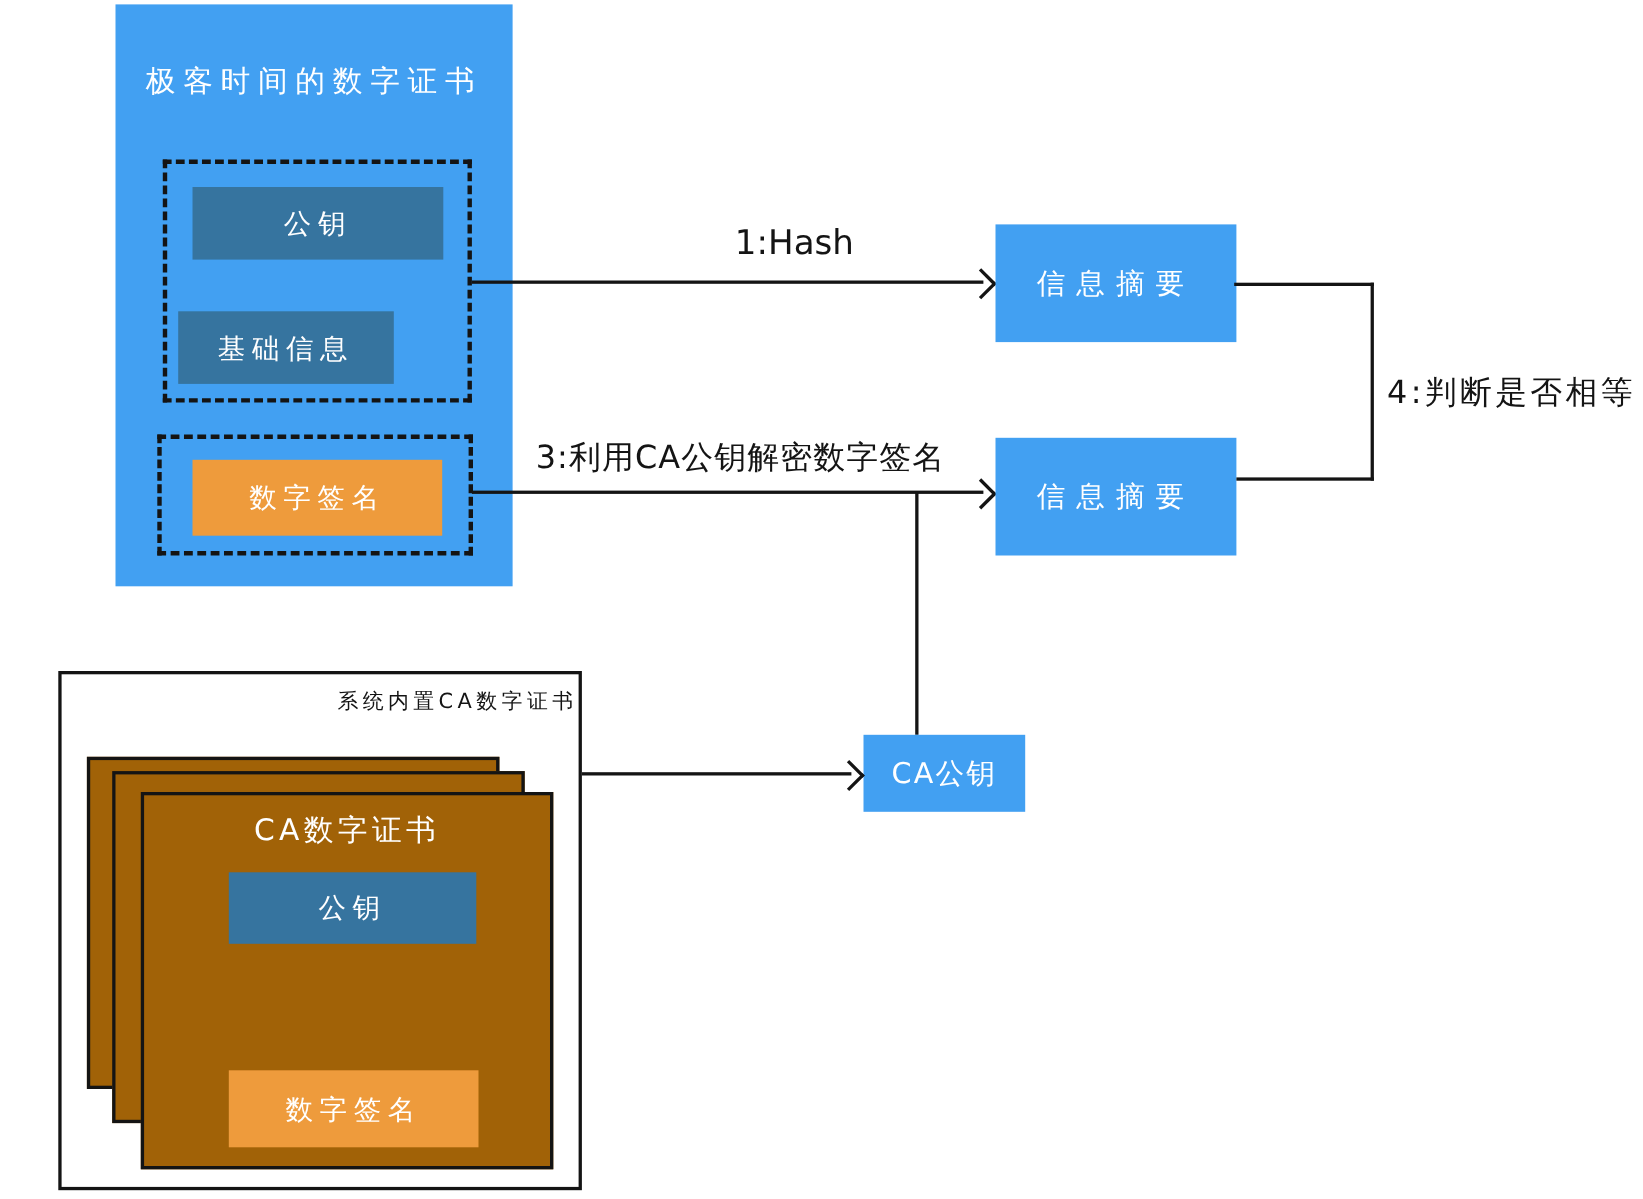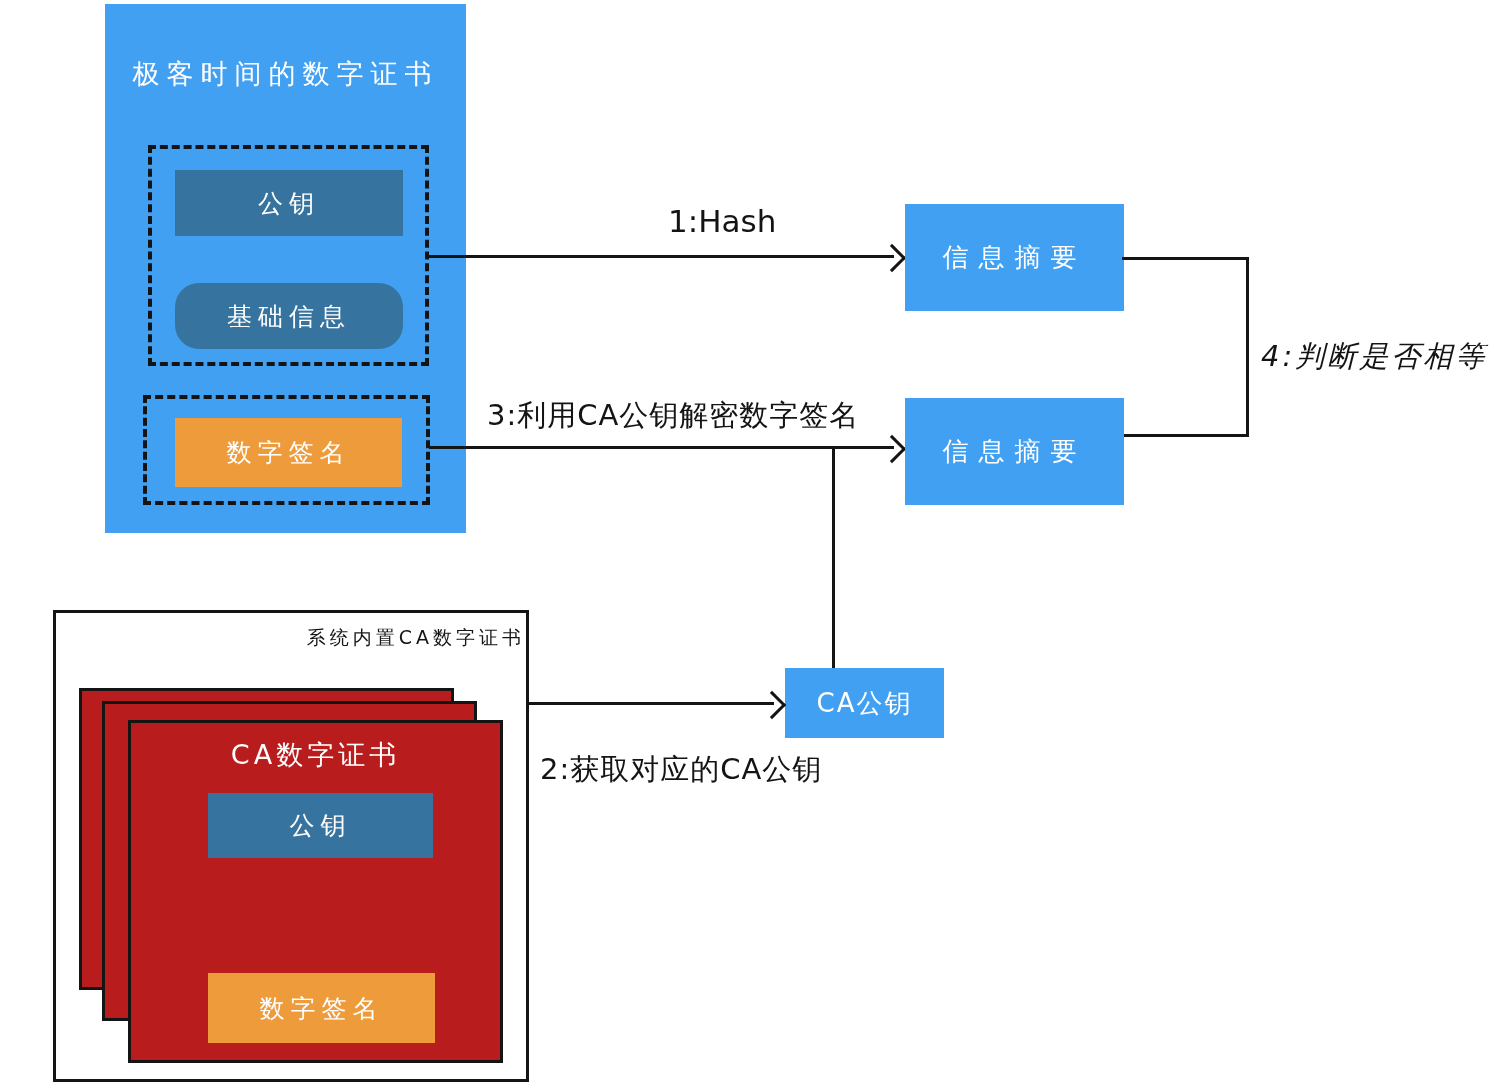--- a/index.html
+++ b/index.html
@@ -27,40 +27,40 @@
   .chev-right{position:absolute;width:17px;height:17px;border-top:3.5px solid #141414;
               border-right:3.5px solid #141414;transform:rotate(45deg);background:transparent;}
 
   .step-label{position:absolute;color:#141414;white-space:nowrap;}
 
   
   .system-box{position:absolute;left:53px;top:610px;width:476px;height:472px;background:#ffffff;
               border:3.5px solid #141414;box-sizing:border-box;}
   .system-title{position:absolute;left:0;right:1px;top:12px;text-align:right;color:#141414;
                 font-size:19px;letter-spacing:4px;}
-  .stack{position:absolute;background:#b91c1c;border:3px solid #141414;box-sizing:border-box;}
+  .stack{position:absolute;background:#a16207;border:3px solid #141414;box-sizing:border-box;}
   .front-title{position:absolute;left:0;right:0;top:14px;text-align:center;color:#ffffff;
                font-size:27px;letter-spacing:4px;}
 </style>
 </head>
 <body>
 
 <div class="canvas">
 
   <div class="box blue" style="left:105px;top:4px;width:361px;height:529px;">
     <div class="cert-title">极客时间的数字证书</div>
   </div>
 
   <div class="dashed-group" style="left:148px;top:145px;width:281px;height:221px;"></div>
 
   <div class="box darkblue" style="left:175px;top:170px;width:228px;height:66px;">
     <span class="box-label" style="font-size:25px;letter-spacing:6px;">公钥</span>
   </div>
 
-  <div class="box darkblue" style="left:175px;top:283px;width:228px;height:66px;border-radius:24px;">
+  <div class="box darkblue" style="left:162px;top:283px;width:196px;height:66px;">
     <span class="box-label" style="font-size:25px;letter-spacing:6px;">基础信息</span>
   </div>
 
   <div class="dashed-group" style="left:143px;top:395px;width:287px;height:110px;"></div>
 
   <div class="box orange" style="left:175px;top:418px;width:227px;height:69px;">
     <span class="box-label" style="font-size:25px;letter-spacing:6px;">数字签名</span>
   </div>
 
   <div class="hline" style="left:429px;top:255px;width:465px;"></div>
@@ -75,31 +75,30 @@
   <div class="chev-right" style="left:882px;top:439px;"></div>
   <div class="step-label" style="left:487px;top:396px;font-size:29px;letter-spacing:1px;">3:利用CA公钥解密数字签名</div>
 
   <div class="box blue" style="left:905px;top:398px;width:219px;height:107px;">
     <span class="box-label" style="font-size:26px;letter-spacing:10px;">信息摘要</span>
   </div>
 
   <div class="hline" style="left:1122px;top:257px;width:127px;"></div>
   <div class="vline" style="left:1246px;top:257px;height:180px;"></div>
   <div class="hline" style="left:1124px;top:434px;width:125px;"></div>
-  <div class="step-label" style="left:1261px;top:337px;font-size:29px;letter-spacing:3px;font-style:italic;">4:判断是否相等</div>
+  <div class="step-label" style="left:1261px;top:337px;font-size:29px;letter-spacing:3px;">4:判断是否相等</div>
 
   <div class="vline" style="left:832px;top:448px;height:220px;"></div>
 
-  <div class="box blue" style="left:785px;top:668px;width:159px;height:70px;">
+  <div class="box blue" style="left:785px;top:668px;width:147px;height:70px;">
     <span class="box-label" style="font-size:26px;letter-spacing:2px;">CA公钥</span>
   </div>
 
   <div class="hline" style="left:529px;top:702px;width:245px;"></div>
   <div class="chev-right" style="left:762px;top:695px;"></div>
-  <div class="step-label" style="left:540px;top:750px;font-size:29px;letter-spacing:1px;">2:获取对应的CA公钥</div>
 
   <div class="system-box">
     <div class="system-title">系统内置CA数字证书</div>
   </div>
 
   <div class="stack" style="left:79px;top:688px;width:375px;height:302px;z-index:1;"></div>
   <div class="stack" style="left:102px;top:701px;width:375px;height:320px;z-index:2;"></div>
 
   <div class="stack" style="left:128px;top:720px;width:375px;height:343px;z-index:3;">
     <div class="front-title">CA数字证书</div>

